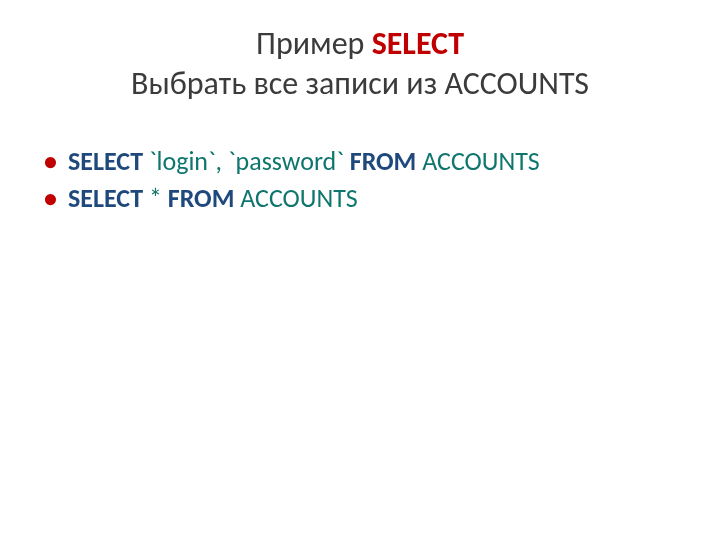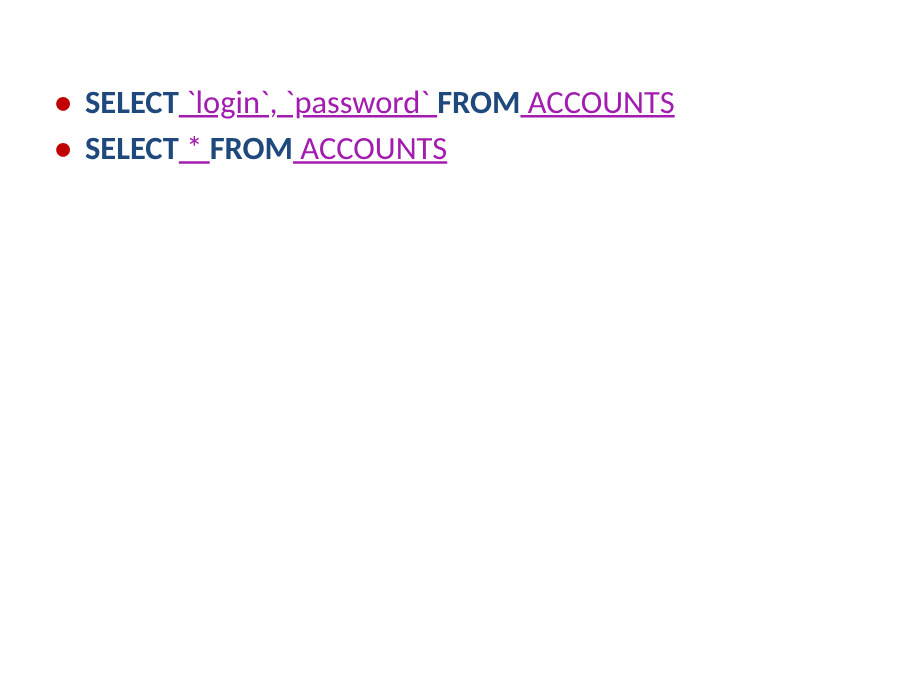--- a/index.html
+++ b/index.html
@@ -40,27 +40,31 @@
   }
   .bullet {
     position: absolute;
     left: 0;
     top: 0;
     font-size: 26px;
     line-height: 1.35;
   }
   .kw-red   { color: #c00000; font-weight: 700; }
   .kw-blue  { color: #1f497d; font-weight: 700; }
-  .kw-plain { color: #a21caf; text-decoration: underline; }
+  .kw-plain { color: #0f766e; }
 </style>
 </head>
 <body>
 
 <div class="slide">
 
+  <h1 class="title">
+    <span>Пример </span><span class="kw-red">SELECT</span><br>
+    <span>Выбрать все записи из ACCOUNTS</span>
+  </h1>
 
   <ul class="list">
     <li>
       <span class="bullet kw-red">•</span>
       <span class="kw-blue">SELECT</span><span class="kw-plain"> `login`, `password` </span><span class="kw-blue">FROM</span><span class="kw-plain"> ACCOUNTS</span>
     </li>
     <li>
       <span class="bullet kw-red">•</span>
       <span class="kw-blue">SELECT</span><span class="kw-plain"> * </span><span class="kw-blue">FROM</span><span class="kw-plain"> ACCOUNTS</span>
     </li>

